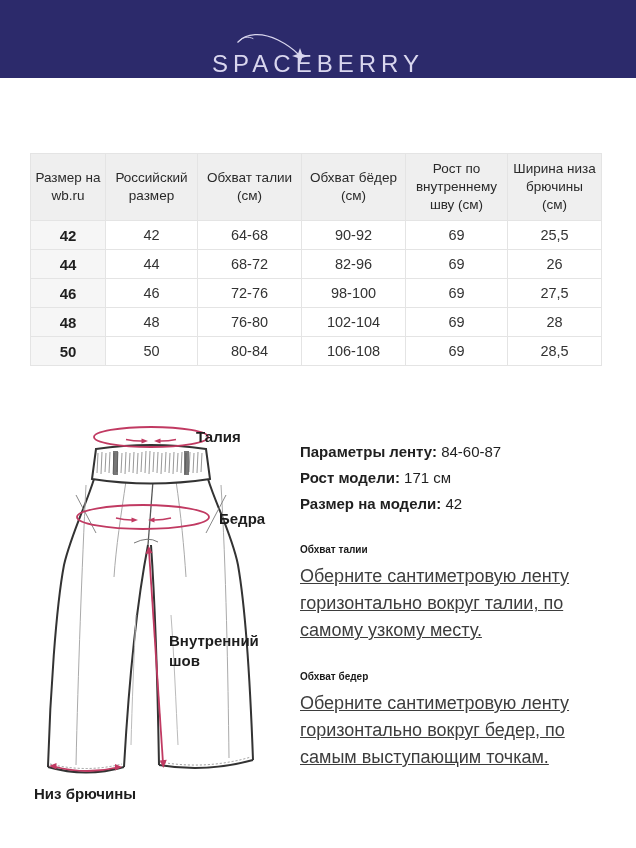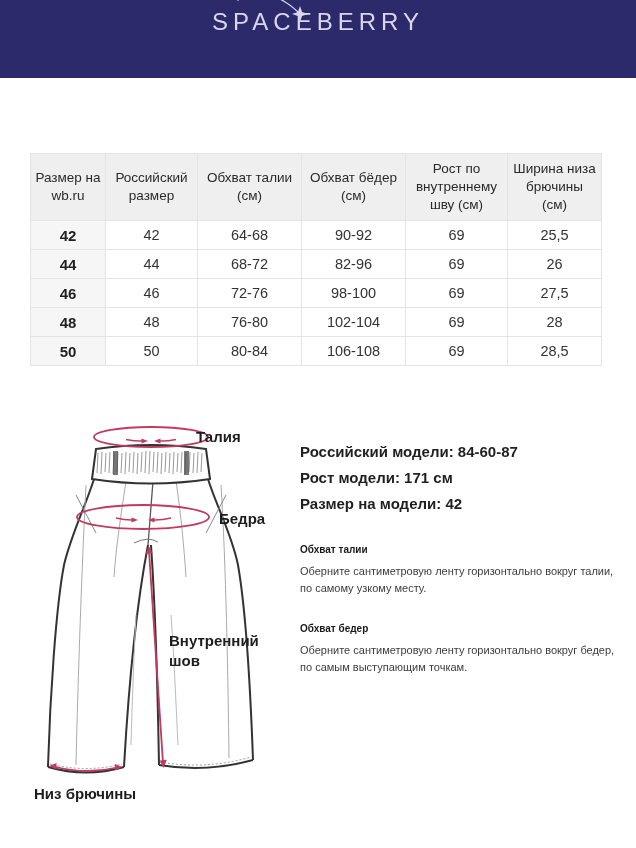--- a/index.html
+++ b/index.html
@@ -3,21 +3,21 @@
 <meta charset="utf-8">
 <style>
   html,body{margin:0;padding:0;background:#fff;}
   .page{
     position:relative;width:636px;height:848px;background:#ffffff;overflow:hidden;
     font-family:"Liberation Sans","DejaVu Sans",sans-serif;color:#222;
   }
   
   .brand-band{
     position:absolute;left:0;top:0;width:636px;height:78px;background:#2c2a6b;
-    display:flex;align-items:flex-start;justify-content:center;
+    display:flex;align-items:flex-end;justify-content:center;
   }
   .logo-wrap{position:relative;margin-top:8px;}
   .logo-text{
     font-size:24px;letter-spacing:5px;font-weight:400;color:#d9d6ee;
   }
   .comet{position:absolute;left:22px;top:-20px;width:82px;height:38px;pointer-events:none;}
   
   .size-table{
     position:absolute;left:30px;top:153px;width:571px;border-collapse:collapse;table-layout:fixed;
   }
@@ -41,25 +41,25 @@
     position:absolute;font-size:15px;font-weight:600;color:#1d1d1d;white-space:nowrap;
   }
   .lbl-waist{left:180px;top:13px;}
   .lbl-hips{left:203px;top:95px;}
   .lbl-inseam{left:153px;top:216px;white-space:normal;width:110px;line-height:20px;}
   .lbl-hem{left:18px;top:370px;}
   
   .info-col{position:absolute;left:300px;top:443px;width:328px;}
   .model-line{font-size:15px;color:#1f1f1f;margin:0 0 9px;}
   .model-line .lbl{font-weight:700;}
-  .model-line .val{font-weight:700;}
+  .model-line .val{font-weight:400;}
   .guide{margin-top:32px;}
   .guide-section{margin:0 0 27px;}
   .guide-title{font-size:10px;font-weight:700;color:#181818;margin:0 0 8px;}
-  .guide-text{font-size:11px;color:#3d3d3d;line-height:1.5;margin:0;width:318px;}
+  .guide-text{font-size:18px;color:#3d3d3d;line-height:1.5;margin:0;width:318px;text-decoration:underline;}
 </style>
 </head>
 <body>
 
 <div class="page">
 
   <div class="brand-band">
     <div class="logo-wrap">
       <svg class="comet" viewBox="0 0 82 38">
         <path d="M4,12 C12,3 28,2 44,10 C53,14.5 59,19 64,24" fill="none" stroke="#d9d6ee" stroke-width="1.3" stroke-linecap="round"></path>
@@ -183,21 +183,21 @@
       <polygon points="106,352 99,349 99,355.5" fill="#c13a62"></polygon>
     </svg>
     <div class="diag-label lbl-waist">Талия</div>
     <div class="diag-label lbl-hips">Бедра</div>
     <div class="diag-label lbl-inseam">Внутренний шов</div>
     <div class="diag-label lbl-hem">Низ брючины</div>
   </div>
 
   <div class="info-col">
     <div>
-        <div class="model-line"><span class="lbl">Российский модели: </span><span class="val">84-60-87</span></div>
+        <div class="model-line"><span class="lbl">Параметры ленту: </span><span class="val">84-60-87</span></div>
         <div class="model-line"><span class="lbl">Рост модели: </span><span class="val">171 см</span></div>
         <div class="model-line"><span class="lbl">Размер на модели: </span><span class="val">42</span></div>
       </div>
     <div class="guide">
         <div class="guide-section">
           <div class="guide-title">Обхват талии</div>
           <p class="guide-text">Оберните сантиметровую ленту горизонтально вокруг талии, по самому узкому месту.</p>
         </div>
         <div class="guide-section">
           <div class="guide-title">Обхват бедер</div>

